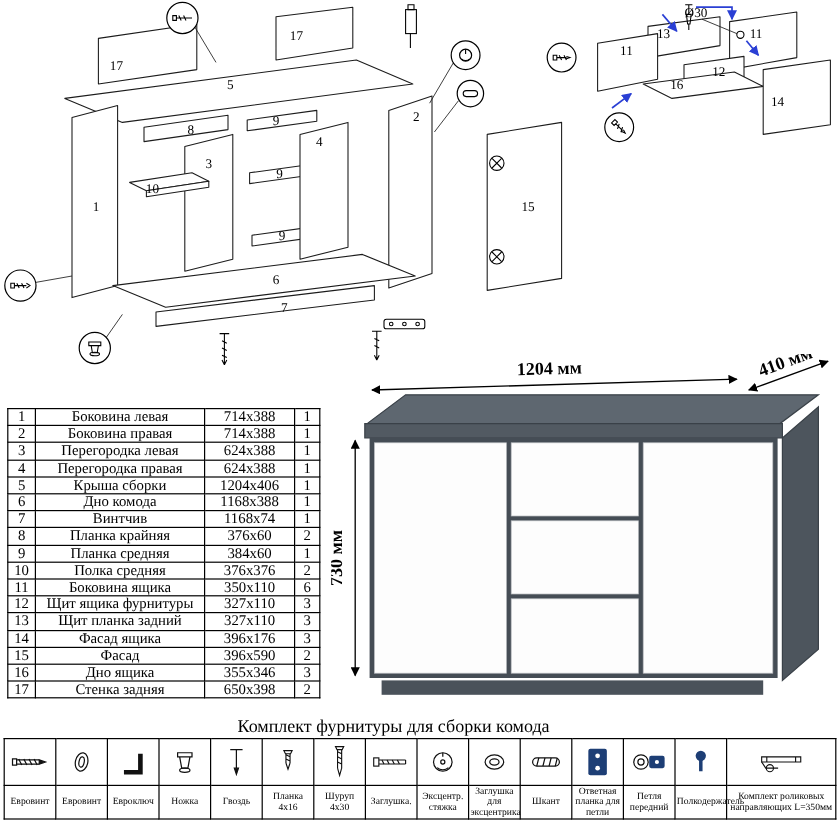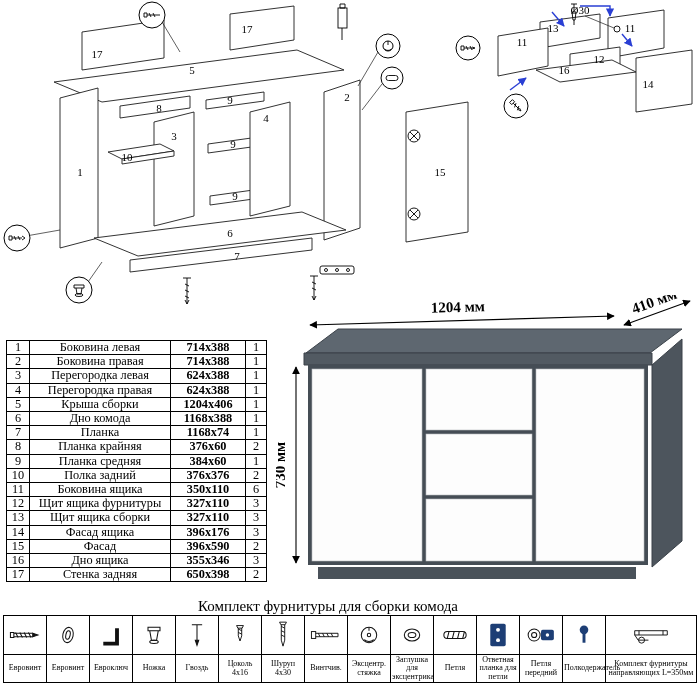--- a/index.html
+++ b/index.html
@@ -15,21 +15,21 @@
   .dim{stroke:#000;stroke-width:1.1;fill:none;}
   .dimtext{font:bold 15px "Liberation Serif",serif;fill:#000;text-anchor:middle;}
   .blue{stroke:#2a3fd4;stroke-width:1.4;fill:none;}
   
   #parts-wrap{position:absolute;left:6px;top:340px;width:252px;}
   #parts-table{border-collapse:collapse;table-layout:fixed;width:250px;}
   #parts-table td{border:1px solid #000;height:13.2px;line-height:13.2px;
                   font-size:12.3px;padding:0 2px;text-align:center;overflow:hidden;white-space:nowrap;}
   #parts-table td.c-num{width:18px;}
   #parts-table td.c-name{width:136px;}
-  #parts-table td.c-size{width:70px;font-weight:bold;}
+  #parts-table td.c-size{width:70px;}
   #parts-table td.c-qty{width:16px;}
   
   #hardware{position:absolute;left:3px;top:598px;width:650px;}
   #hw-title{text-align:center;font-size:15px;height:17px;line-height:17px;}
   #hw-table{border-collapse:collapse;table-layout:fixed;width:694px;}
   #hw-table td{border:1px solid #000;text-align:center;vertical-align:middle;padding:0;}
   #hw-icons td{height:38px;}
   #hw-names td{height:27px;font-size:8px;line-height:1.08;padding:0 1px;}
   #hw-qty td{height:15px;font-size:11.5px;}
   .hw-icon{width:40px;height:36px;margin:0 auto;display:block;}
@@ -278,57 +278,57 @@
             <td class="c-qty">1</td>
           </tr>
           <tr>
             <td class="c-num">6</td>
             <td class="c-name">Дно комода</td>
             <td class="c-size">1168x388</td>
             <td class="c-qty">1</td>
           </tr>
           <tr>
             <td class="c-num">7</td>
-            <td class="c-name">Планка</td>
+            <td class="c-name">Винтчив</td>
             <td class="c-size">1168x74</td>
             <td class="c-qty">1</td>
           </tr>
           <tr>
             <td class="c-num">8</td>
             <td class="c-name">Планка крайняя</td>
             <td class="c-size">376x60</td>
             <td class="c-qty">2</td>
           </tr>
           <tr>
             <td class="c-num">9</td>
             <td class="c-name">Планка средняя</td>
             <td class="c-size">384x60</td>
             <td class="c-qty">1</td>
           </tr>
           <tr>
             <td class="c-num">10</td>
-            <td class="c-name">Полка задний</td>
+            <td class="c-name">Полка средняя</td>
             <td class="c-size">376x376</td>
             <td class="c-qty">2</td>
           </tr>
           <tr>
             <td class="c-num">11</td>
             <td class="c-name">Боковина ящика</td>
             <td class="c-size">350x110</td>
             <td class="c-qty">6</td>
           </tr>
           <tr>
             <td class="c-num">12</td>
             <td class="c-name">Щит ящика фурнитуры</td>
             <td class="c-size">327x110</td>
             <td class="c-qty">3</td>
           </tr>
           <tr>
             <td class="c-num">13</td>
-            <td class="c-name">Щит ящика сборки</td>
+            <td class="c-name">Щит планка задний</td>
             <td class="c-size">327x110</td>
             <td class="c-qty">3</td>
           </tr>
           <tr>
             <td class="c-num">14</td>
             <td class="c-name">Фасад ящика</td>
             <td class="c-size">396x176</td>
             <td class="c-qty">3</td>
           </tr>
           <tr>
@@ -498,28 +498,28 @@
                 </g>
               </svg>
             </td>
           </tr>
         <tr id="hw-names">
             <td>Евровинт</td>
             <td>Евровинт</td>
             <td>Евроключ</td>
             <td>Ножка</td>
             <td>Гвоздь</td>
-            <td>Цоколь 4x16</td>
+            <td>Планка 4x16</td>
             <td>Шуруп 4x30</td>
-            <td>Винтчив.</td>
+            <td>Заглушка.</td>
             <td>Эксцентр. стяжка</td>
             <td>Заглушка для эксцентрика</td>
-            <td>Петля</td>
+            <td>Шкант</td>
             <td>Ответная планка для петли</td>
             <td>Петля передний</td>
             <td>Полкодержатель</td>
-            <td>Комплект фурнитуры направляющих L=350мм</td>
+            <td>Комплект роликовых направляющих L=350мм</td>
           </tr>
       </tbody>
     </table>
   </div>
 
 </div>
 
 </body></html>

